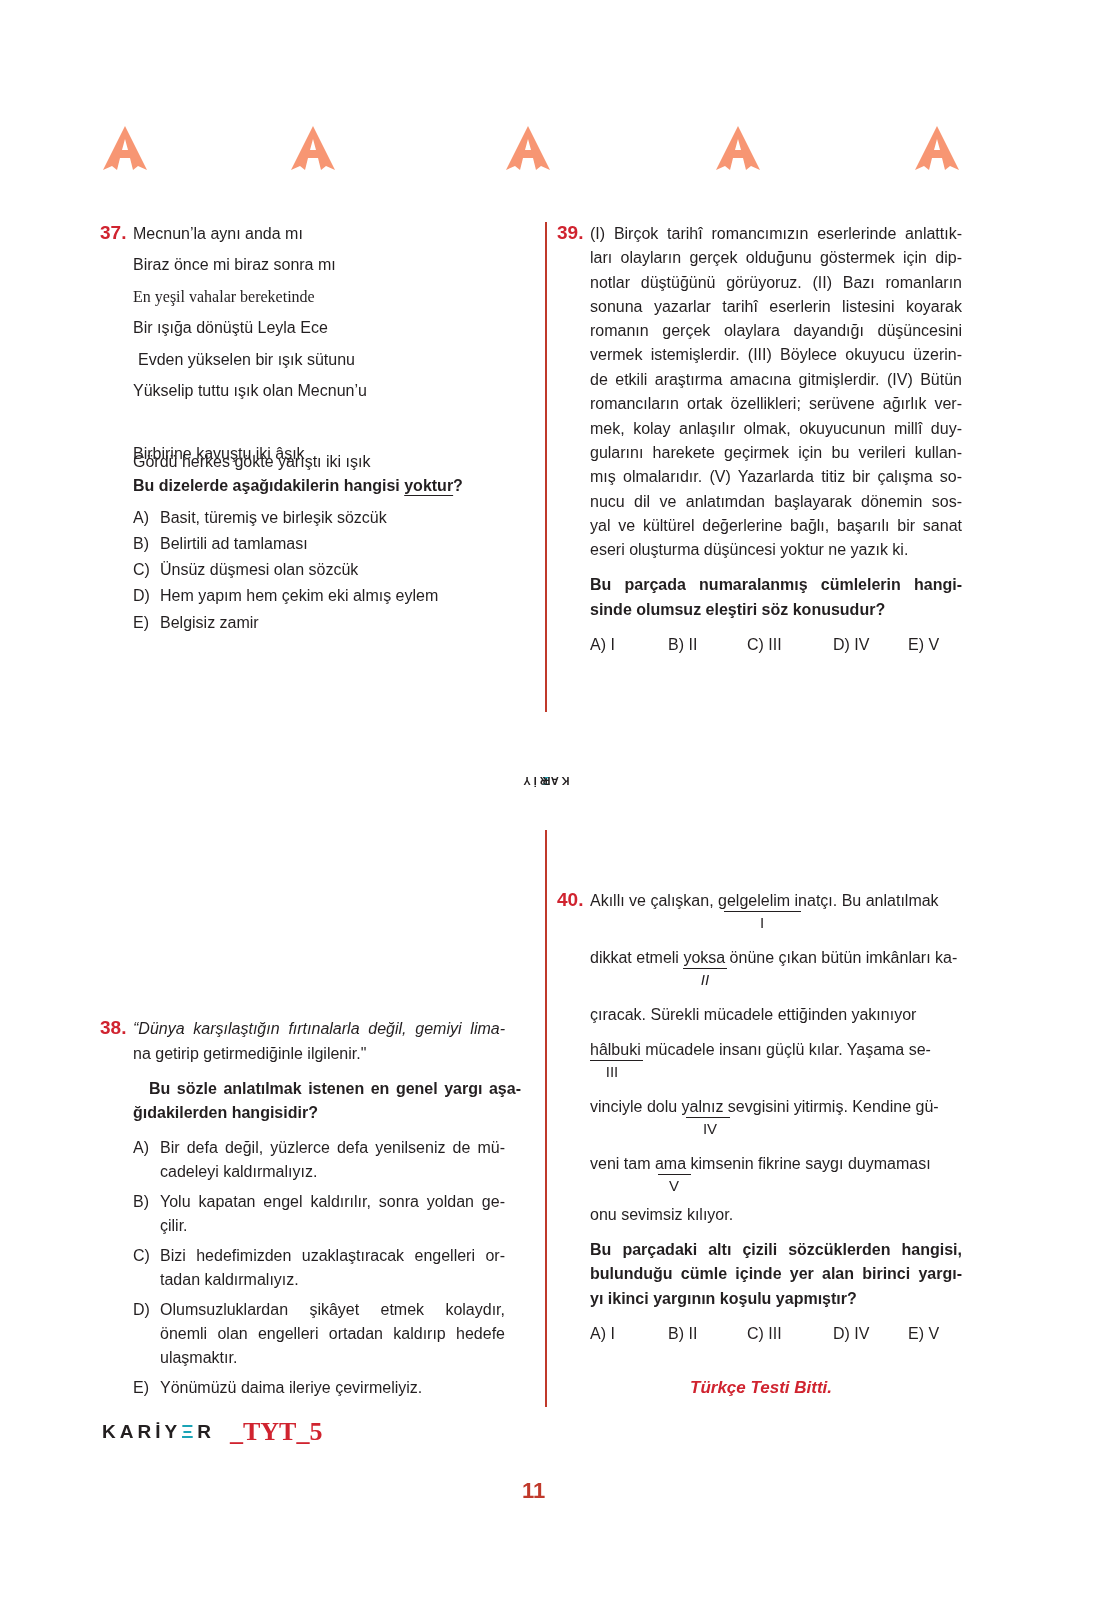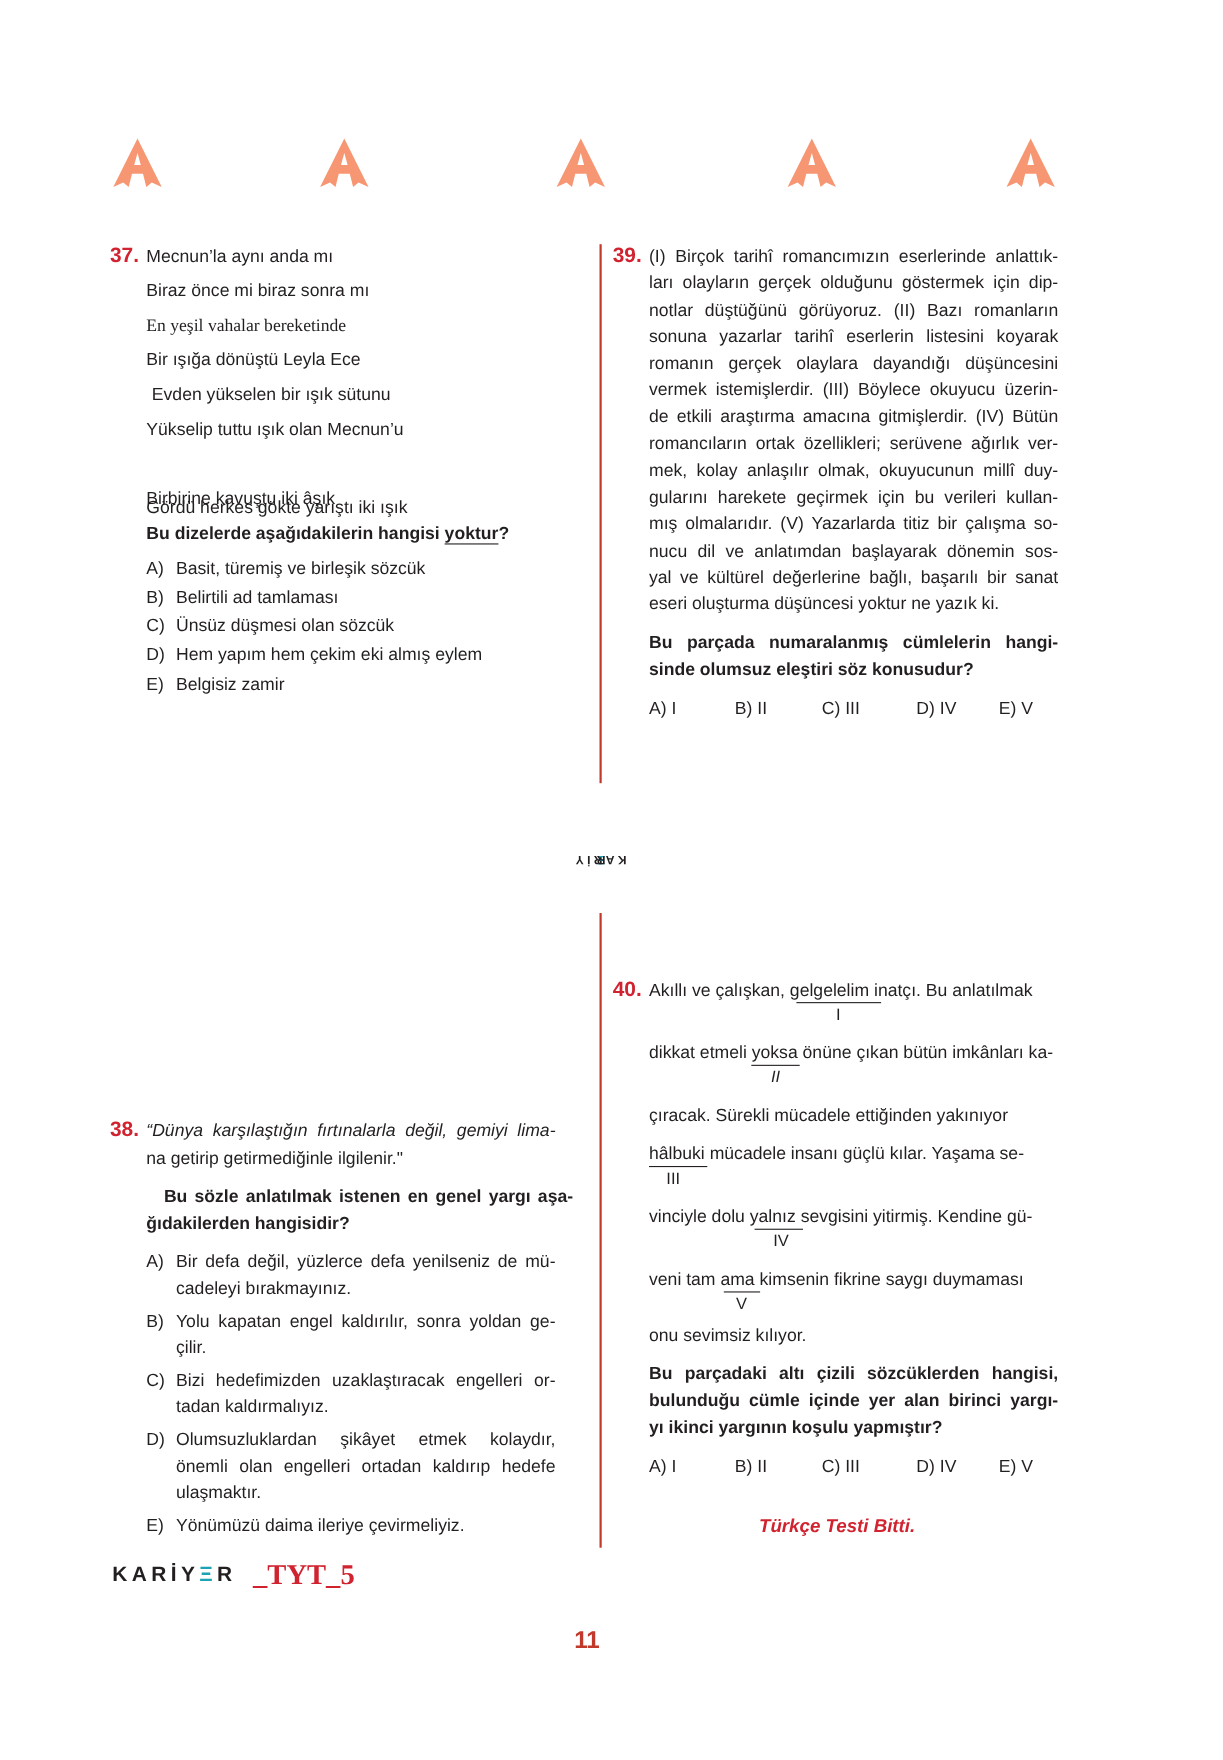--- a/index.html
+++ b/index.html
@@ -107,21 +107,21 @@
 <div>
   <div class="qnum" style="left:100px; top:1017px;">38.</div>
   <div class="just" style="left:133px; top:1020px; width:372px;font-style:italic;">“Dünya karşılaştığın fırtınalarla değil, gemiyi lima-</div>
   <div class="line" style="left:133px; top:1045px;">na getirip getirmediğinle ilgilenir."</div>
   <div class="just bold" style="left:133px; top:1080px; width:372px;margin-left:16px;">Bu sözle anlatılmak istenen en genel yargı aşa-</div>
   <div class="line bold" style="left:133px; top:1104px;">ğıdakilerden hangisidir?</div>
   <div>
     <div>
       <span class="opt-letter" style="left:133px; top:1139px;">A)</span>
       <span class="just" style="left:160px; top:1139px; width:345px;">Bir defa değil, yüzlerce defa yenilseniz de mü-</span>
-      <span class="line" style="left:160px; top:1163px;">cadeleyi bırakmayınız.</span>
+      <span class="line" style="left:160px; top:1163px;">cadeleyi kaldırmalıyız.</span>
     </div>
     <div>
       <span class="opt-letter" style="left:133px; top:1193px;">B)</span>
       <span class="just" style="left:160px; top:1193px; width:345px;">Yolu kapatan engel kaldırılır, sonra yoldan ge-</span>
       <span class="line" style="left:160px; top:1217px;">çilir.</span>
     </div>
     <div>
       <span class="opt-letter" style="left:133px; top:1247px;">C)</span>
       <span class="just" style="left:160px; top:1247px; width:345px;">Bizi hedefimizden uzaklaştıracak engelleri or-</span>
       <span class="line" style="left:160px; top:1271px;">tadan kaldırmalıyız.</span>

